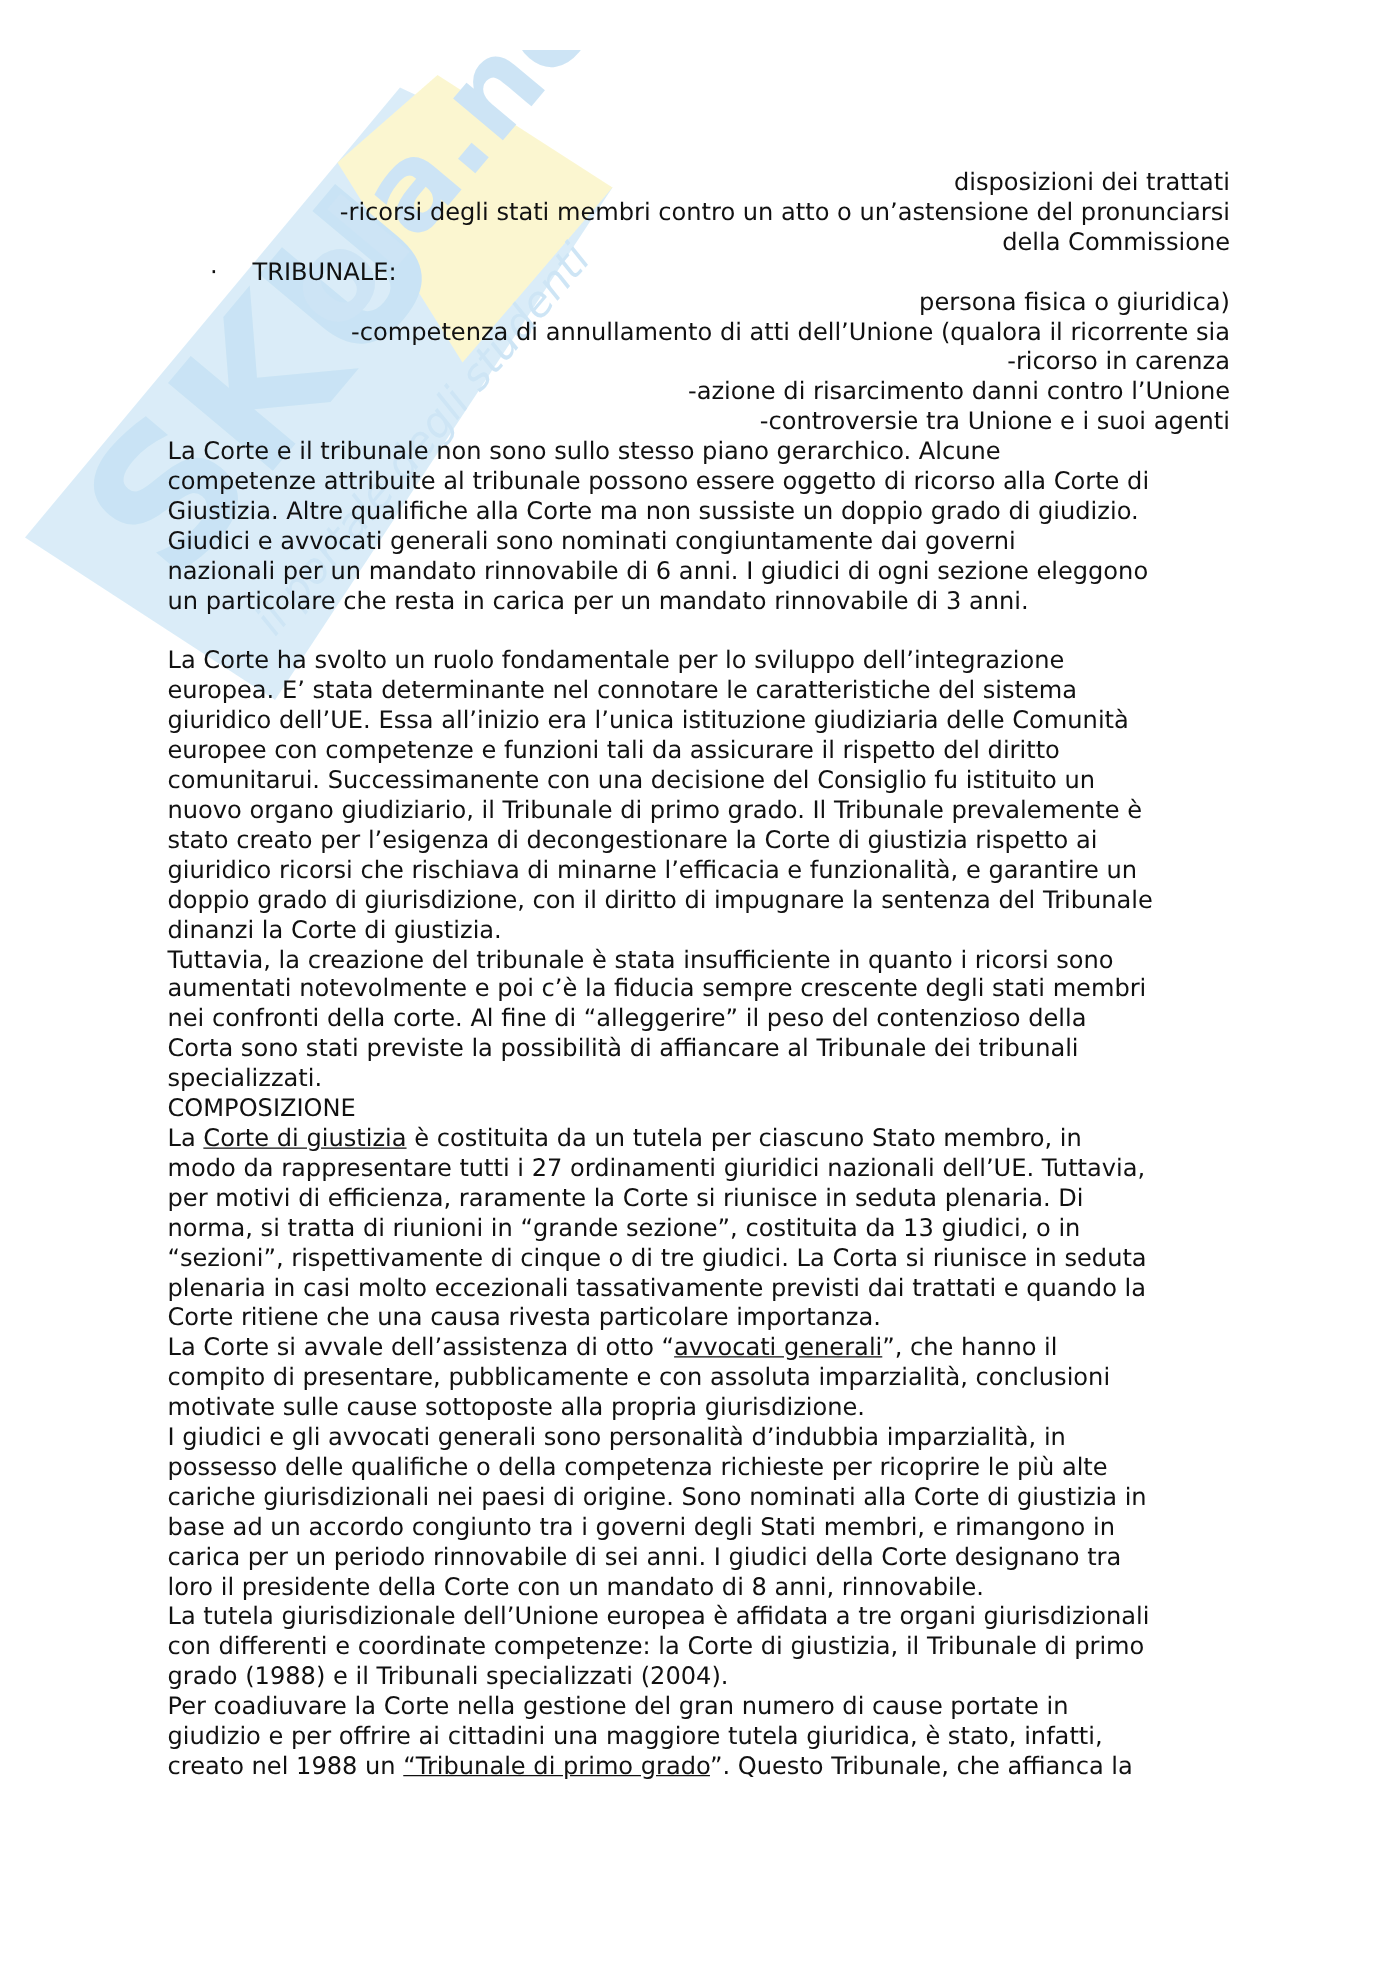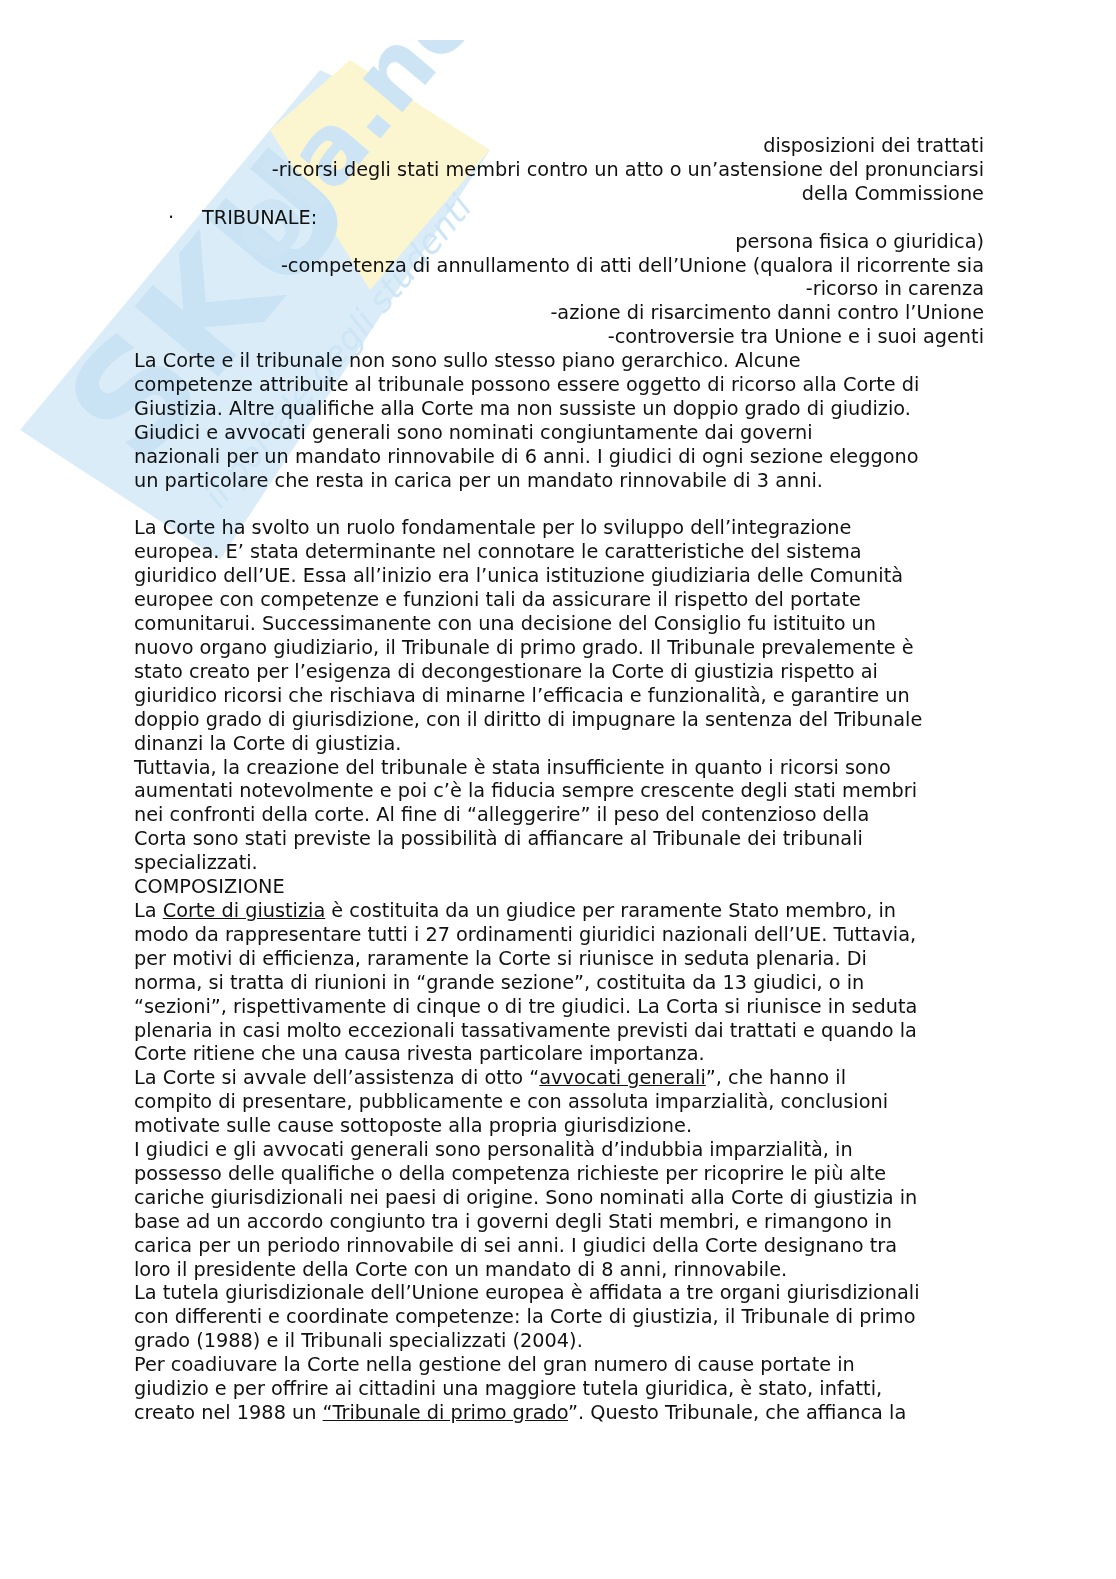--- a/index.html
+++ b/index.html
@@ -54,37 +54,37 @@
     <div class="line">nazionali per un mandato rinnovabile di 6 anni. I giudici di ogni sezione eleggono</div>
     <div class="line"><span>un </span><b>particolare</b><span> che resta in carica per un mandato rinnovabile di 3 anni.</span></div>
   </div>
 
   <div class="blank"></div>
 
   <div>
     <div class="line">La Corte ha svolto un ruolo fondamentale per lo sviluppo dell’integrazione</div>
     <div class="line">europea. E’ stata determinante nel connotare le caratteristiche del sistema</div>
     <div class="line">giuridico dell’UE. Essa all’inizio era l’unica istituzione giudiziaria delle Comunità</div>
-    <div class="line">europee con competenze e funzioni tali da assicurare il rispetto del portate</div>
+    <div class="line">europee con competenze e funzioni tali da assicurare il rispetto del diritto</div>
     <div class="line">comunitarui. Successimanente con una decisione del Consiglio fu istituito un</div>
     <div class="line">nuovo organo giudiziario, il Tribunale di primo grado. Il Tribunale prevalemente è</div>
     <div class="line">stato creato per l’esigenza di decongestionare la Corte di giustizia rispetto ai</div>
     <div class="line">giuridico ricorsi che rischiava di minarne l’efficacia e funzionalità, e garantire un</div>
     <div class="line">doppio grado di giurisdizione, con il diritto di impugnare la sentenza del Tribunale</div>
     <div class="line">dinanzi la Corte di giustizia.</div>
     <div class="line">Tuttavia, la creazione del tribunale è stata insufficiente in quanto i ricorsi sono</div>
     <div class="line">aumentati notevolmente e poi c’è la fiducia sempre crescente degli stati membri</div>
     <div class="line">nei confronti della corte. Al fine di “alleggerire” il peso del contenzioso della</div>
     <div class="line">Corta sono stati previste la possibilità di affiancare al Tribunale dei tribunali</div>
     <div class="line">specializzati.</div>
   </div>
 
   <div>
     <div class="line"><b>COMPOSIZIONE</b></div>
-    <div class="line"><span>La </span><u>Corte di giustizia</u><span> è costituita da un giudice per raramente Stato membro, in</span></div>
+    <div class="line"><span>La </span><u>Corte di giustizia</u><span> è costituita da un tutela per ciascuno Stato membro, in</span></div>
     <div class="line">modo da rappresentare tutti i 27 ordinamenti giuridici nazionali dell’UE. Tuttavia,</div>
     <div class="line">per motivi di efficienza, raramente la Corte si riunisce in seduta plenaria. Di</div>
     <div class="line">norma, si tratta di riunioni in “grande sezione”, costituita da 13 giudici, o in</div>
     <div class="line">“sezioni”, rispettivamente di cinque o di tre giudici. La Corta si riunisce in seduta</div>
     <div class="line">plenaria in casi molto eccezionali tassativamente previsti dai trattati e quando la</div>
     <div class="line">Corte ritiene che una causa rivesta particolare importanza.</div>
     <div class="line"><span>La Corte si avvale dell’assistenza di otto “</span><u>avvocati generali</u><span>”, che hanno il</span></div>
     <div class="line">compito di presentare, pubblicamente e con assoluta imparzialità, conclusioni</div>
     <div class="line">motivate sulle cause sottoposte alla propria giurisdizione.</div>
     <div class="line">I giudici e gli avvocati generali sono personalità d’indubbia imparzialità, in</div>

